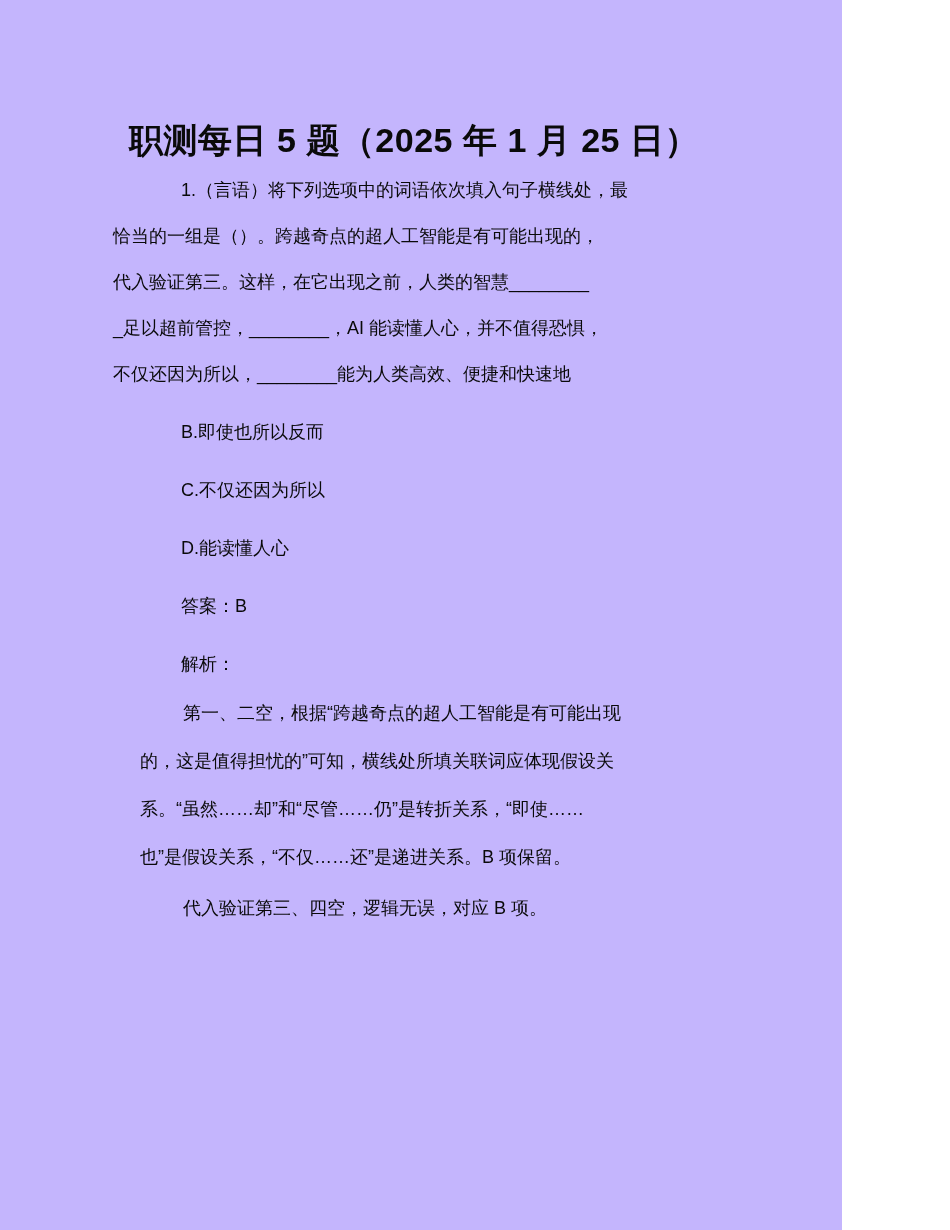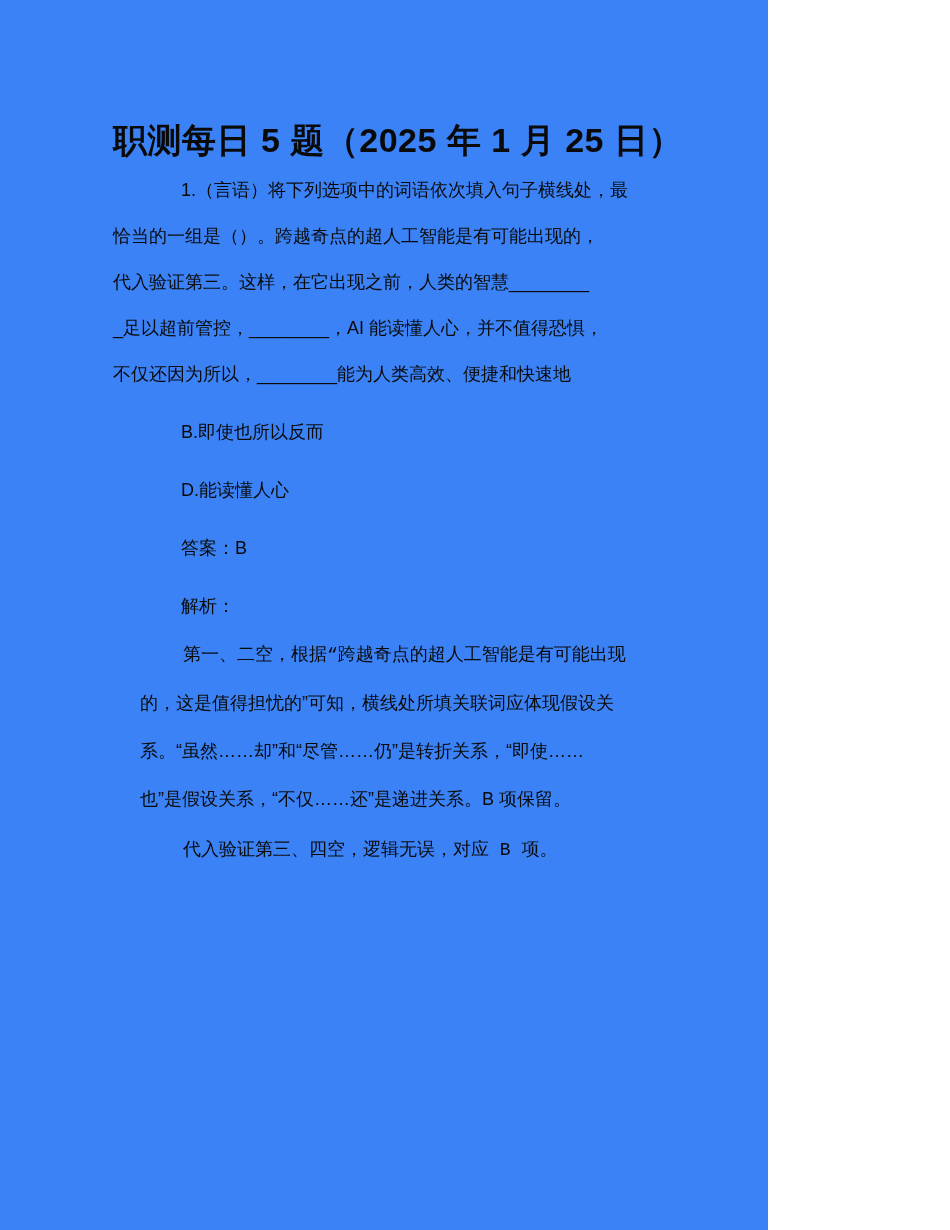--- a/index.html
+++ b/index.html
@@ -9,25 +9,25 @@
   }
   body {
     width: 950px;
     height: 1230px;
     overflow: hidden;
     font-family: "Liberation Sans", sans-serif;
     color: #0a0a0a;
     -webkit-font-smoothing: antialiased;
   }
   .page {
-    width: 768px;
+    width: 842px;
     height: 1230px;
     box-sizing: border-box;
     padding: 113px 127px 0 113px;
-    background: #3b82f6;
+    background: #c4b5fd;
   }
   .title {
     margin: 0;
     font-size: 34px;
     font-weight: 700;
     line-height: 54px;
     text-align: center;
     letter-spacing: 0.5px;
     white-space: nowrap;
   }
@@ -48,21 +48,20 @@
   }
   .a-para {
     padding-left: 27px;
     margin-top: 2px;
   }
   .a-para .line {
     line-height: 48px;
   }
   .a-indent {
     padding-left: 43px;
-    font-family: Liberation Mono, monospace;
   }
   .p2 {
     margin-top: 3px;
   }
 </style>
 </head>
 <body>
 
 <div class="page">
 
@@ -70,20 +69,21 @@
 
   <div class="q-para">
     <div class="line indent">1.（言语）将下列选项中的词语依次填入句子横线处，最</div>
     <div class="line">恰当的一组是（）。跨越奇点的超人工智能是有可能出现的，</div>
     <div class="line">代入验证第三。这样，在它出现之前，人类的智慧________</div>
     <div class="line">_足以超前管控，________，AI 能读懂人心，并不值得恐惧，</div>
     <div class="line">不仅还因为所以，________能为人类高效、便捷和快速地</div>
   </div>
 
   <div class="line opt">B.即使也所以反而</div>
+  <div class="line opt">C.不仅还因为所以</div>
   <div class="line opt">D.能读懂人心</div>
 
   <div class="line ans">答案：B</div>
   <div class="line ans">解析：</div>
 
   <div class="a-para">
     <div class="line a-indent">第一、二空，根据“跨越奇点的超人工智能是有可能出现</div>
     <div class="line">的，这是值得担忧的”可知，横线处所填关联词应体现假设关</div>
     <div class="line">系。“虽然……却”和“尽管……仍”是转折关系，“即使……</div>
     <div class="line">也”是假设关系，“不仅……还”是递进关系。B 项保留。</div>

